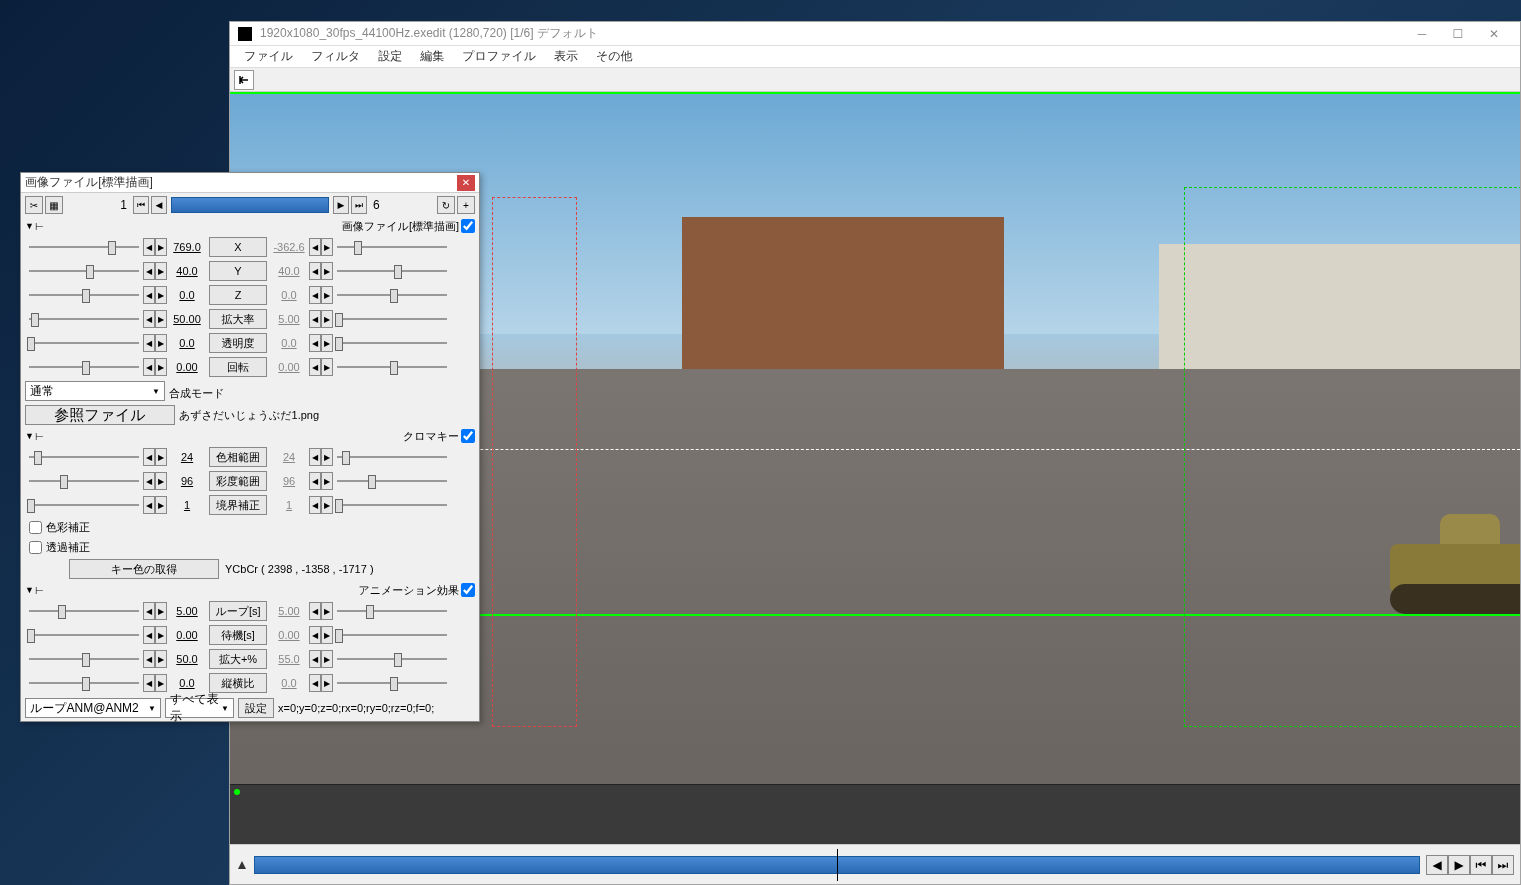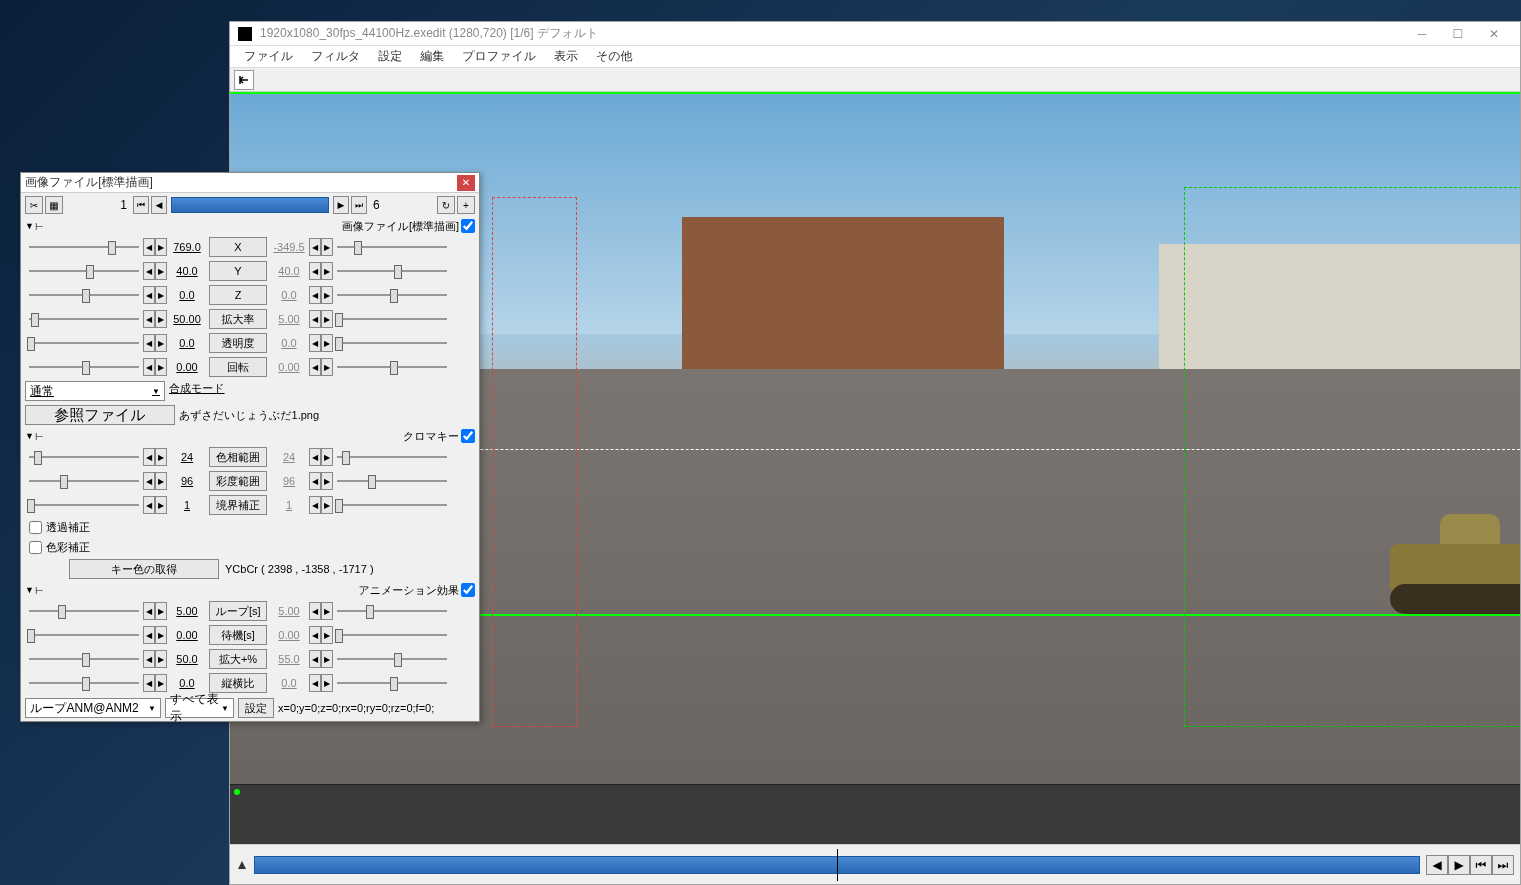--- a/index.html
+++ b/index.html
@@ -67,21 +67,21 @@
 .param-row { display: flex; align-items: center; height: 24px; padding: 0 4px; gap: 0; }
 .slider-left, .slider-right { width: 118px; height: 18px; position: relative; }
 .slider-track { position: absolute; top: 8px; left: 4px; right: 4px; height: 2px; background: #999; }
 .slider-thumb { position: absolute; top: 3px; width: 8px; height: 14px; background: #ddd; border: 1px solid #666; cursor: pointer; }
 .spin-btns { display: flex; }
 .spin-l, .spin-r { width: 12px; height: 18px; border: 1px solid #888; background: #e8e8e8; display: flex; align-items: center; justify-content: center; font-size: 8px; cursor: pointer; }
 .val-left, .val-right { width: 40px; text-align: center; font-size: 11px; text-decoration: underline; cursor: pointer; }
 .val-right { color: #888; }
 .param-btn { width: 58px; height: 20px; border: 1px solid #888; background: #e8e8e8; font-size: 11px; cursor: pointer; margin: 0 2px; }
 
-.combo-row { display: flex; align-items: flex-start; height: 24px; padding: 2px 4px; gap: 4px; text-decoration: underline; }
+.combo-row { display: flex; align-items: flex-end; height: 24px; padding: 2px 4px; gap: 4px; }
 .combo { height: 20px; border: 1px solid #888; background: #fff; padding: 0 4px; font-size: 11px; display: flex; align-items: center; justify-content: space-between; cursor: pointer; }
 .combo-arrow { font-size: 8px; }
 .combo-label { font-size: 11px; }
 
 .file-row { display: flex; align-items: center; height: 24px; padding: 2px 4px; gap: 4px; }
 .file-btn { width: 150px; height: 20px; border: 1px solid #888; background: #e8e8e8; font-size: 15px; cursor: pointer; }
 .file-text { font-size: 11px; flex: 1; }
 
 .chk-row { display: flex; align-items: center; height: 20px; padding: 0 8px; gap: 4px; }
 .chk-row input { width: 13px; height: 13px; }
@@ -197,21 +197,21 @@
     <div class="slider-left">
           <div class="slider-track"></div>
           <div class="slider-thumb" style="left:70%"></div>
         </div>
     <div class="spin-btns">
           <button class="spin-l">◀</button>
           <button class="spin-r">▶</button>
         </div>
     <div class="val-left">769.0</div>
     <button class="param-btn">X</button>
-    <div class="val-right">-349.5</div>
+    <div class="val-right">-362.6</div>
     <div class="spin-btns">
           <button class="spin-l">◀</button>
           <button class="spin-r">▶</button>
         </div>
     <div class="slider-right">
           <div class="slider-track"></div>
           <div class="slider-thumb" style="left:18%"></div>
         </div>
   </div>
       <div class="param-row">
@@ -403,25 +403,25 @@
         </div>
     <div class="slider-right">
           <div class="slider-track"></div>
           <div class="slider-thumb" style="left:2%"></div>
         </div>
   </div>
     </div>
 
   <div class="chk-row">
     <input type="checkbox" style="">
-    <label>透過補正</label>
+    <label>色彩補正</label>
   </div>
   <div class="chk-row">
     <input type="checkbox" style="">
-    <label>色彩補正</label>
+    <label>透過補正</label>
   </div>
 
   <div class="ycbcr-row">
     <button class="ycbcr-btn">キー色の取得</button>
     <span class="ycbcr-text">YCbCr ( 2398 , -1358 , -1717 )</span>
   </div>
 
   <div class="section-row">
     <span class="collapse-tri">▼</span>
     <span class="section-tick">⊢</span>

